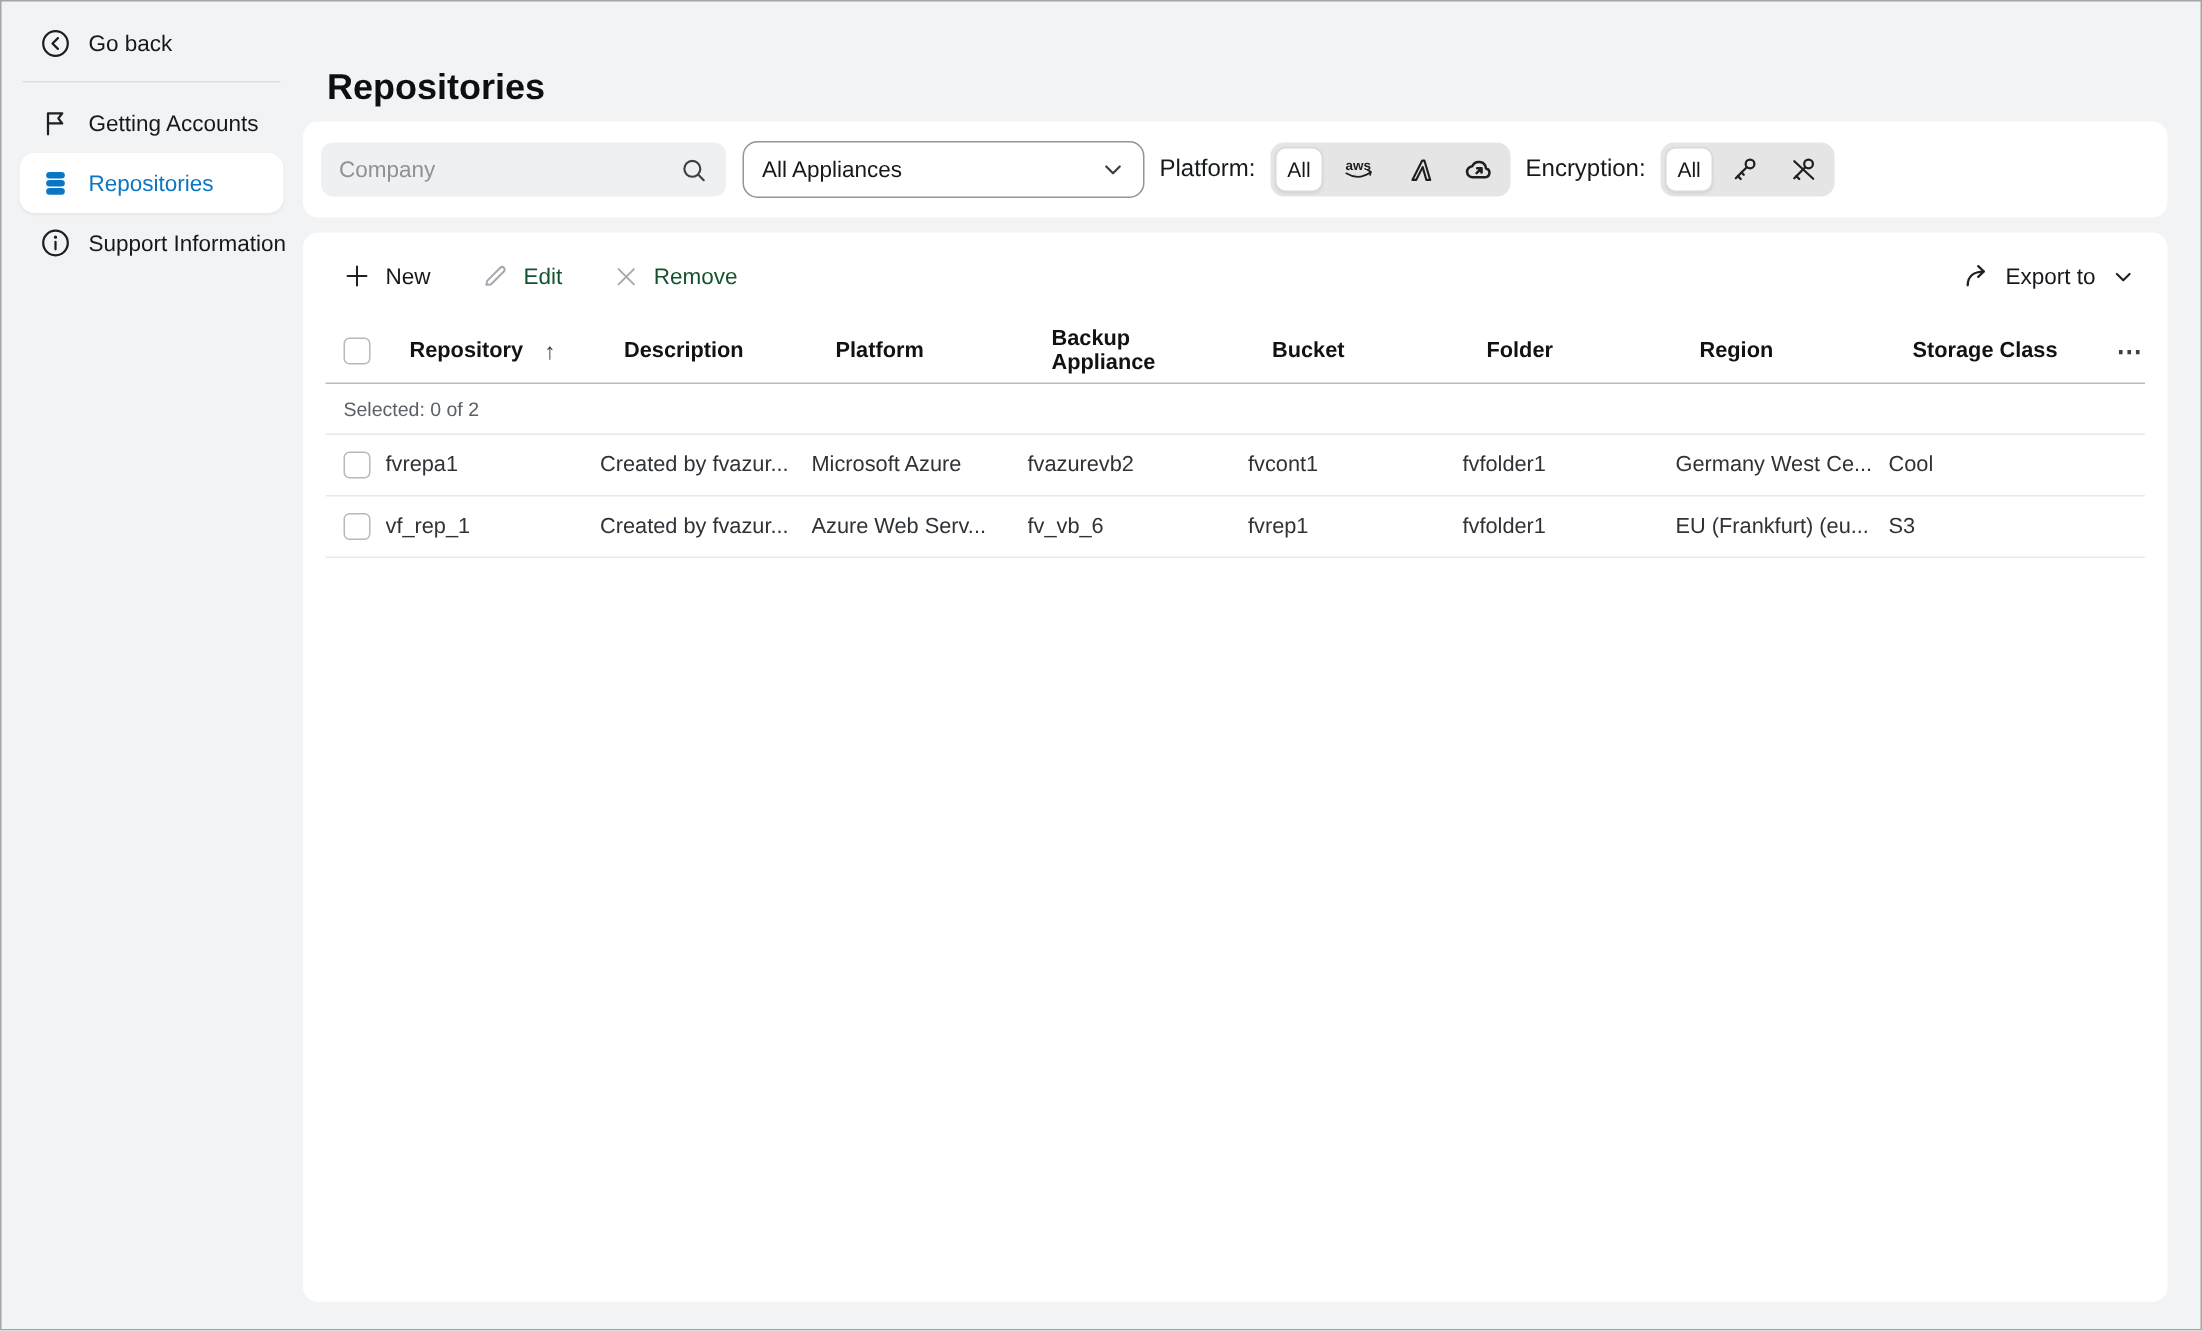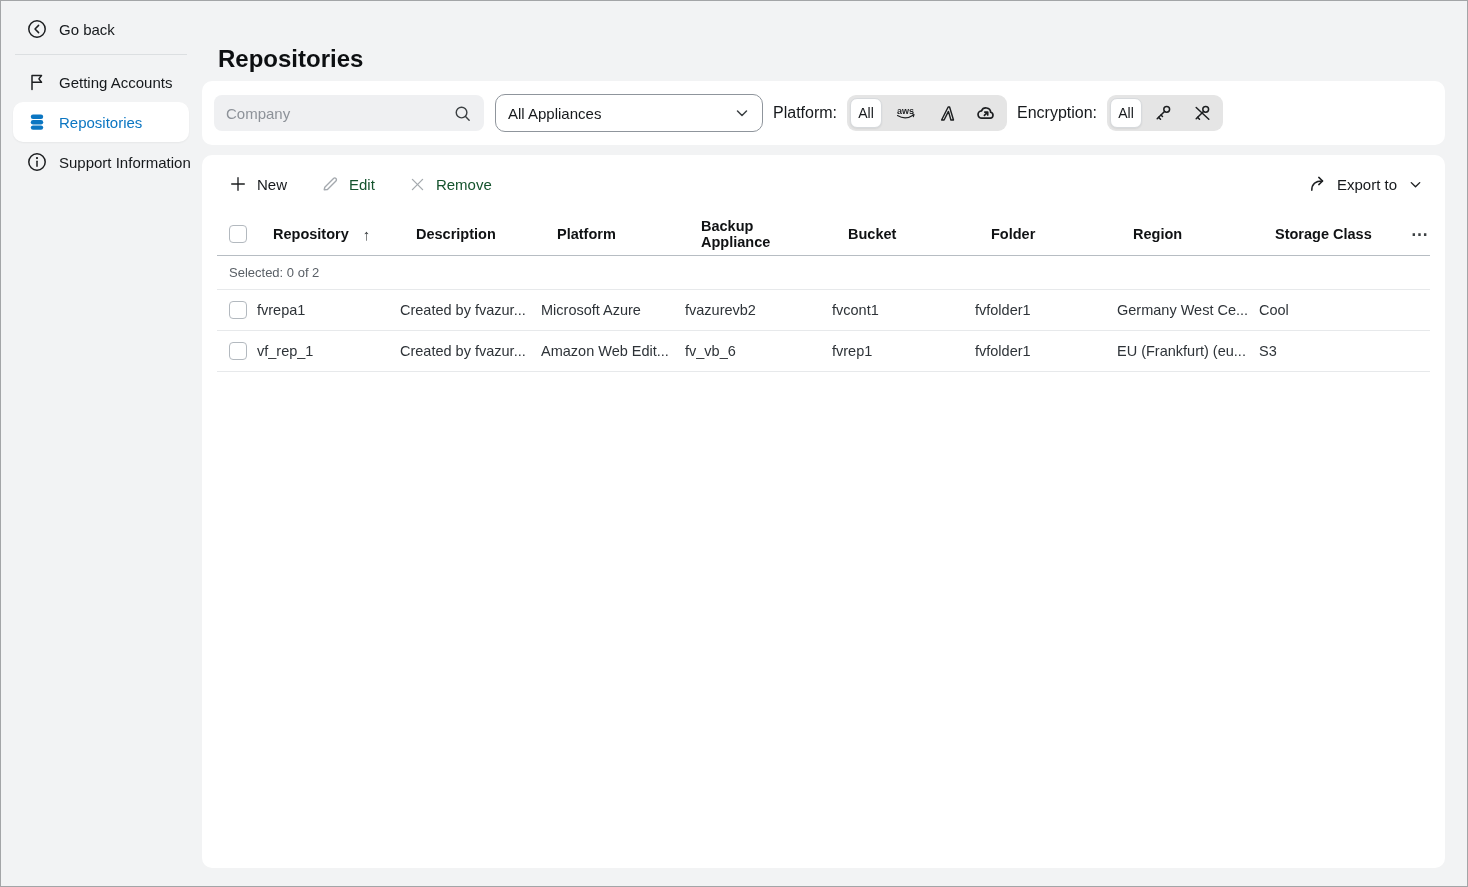--- a/index.html
+++ b/index.html
@@ -287,21 +287,21 @@
           <div class="cell">Cool</div>
           <div class="cell"></div>
         </div>
 
         <div class="grid-row data-row">
           <div class="cb-cell">
             <input type="checkbox" class="cbx" style="">
           </div>
           <div class="cell">vf_rep_1</div>
           <div class="cell">Created by fvazur...</div>
-          <div class="cell">Amazon Web Edit...</div>
+          <div class="cell">Azure Web Serv...</div>
           <div class="cell">fv_vb_6</div>
           <div class="cell">fvrep1</div>
           <div class="cell">fvfolder1</div>
           <div class="cell">EU (Frankfurt) (eu...</div>
           <div class="cell">S3</div>
           <div class="cell"></div>
         </div>
       </div>
     </div>
   </div>

